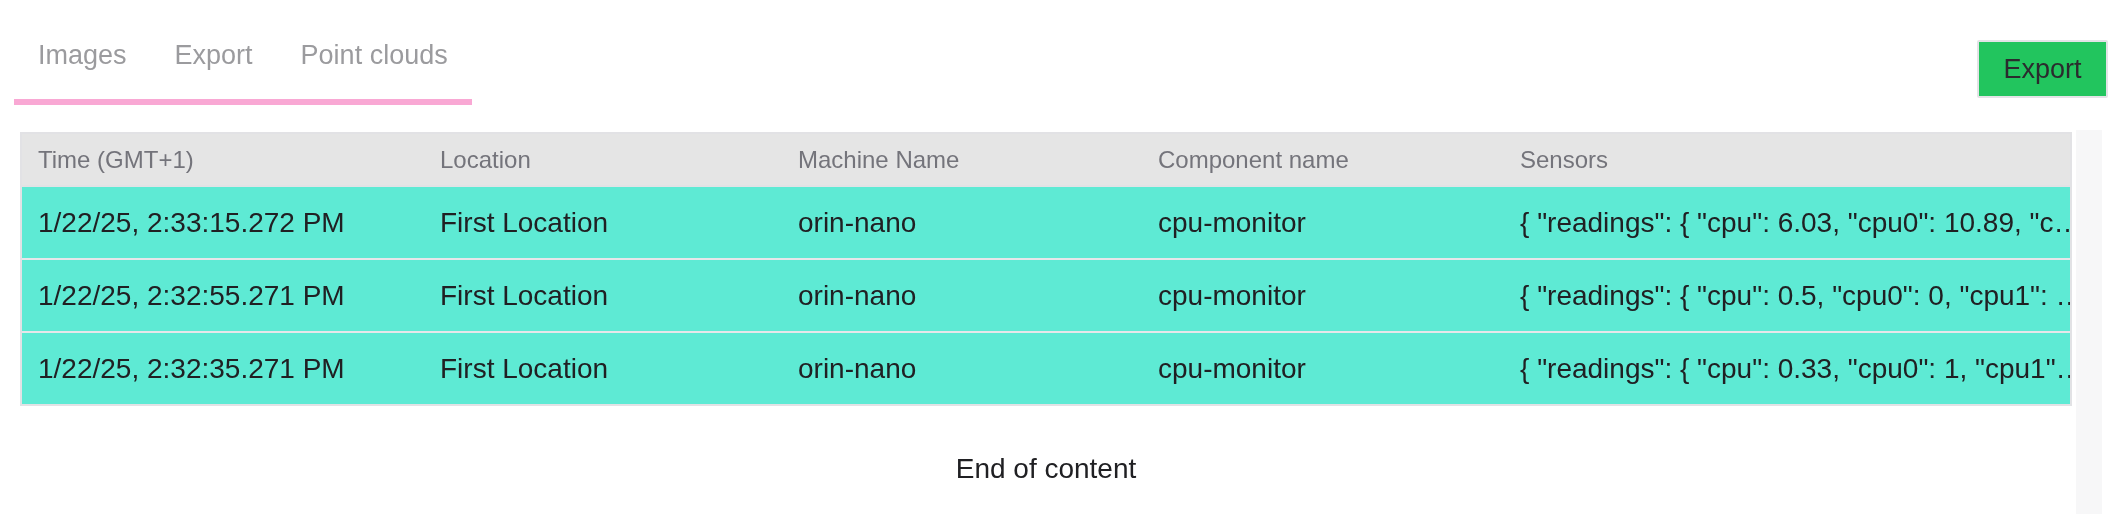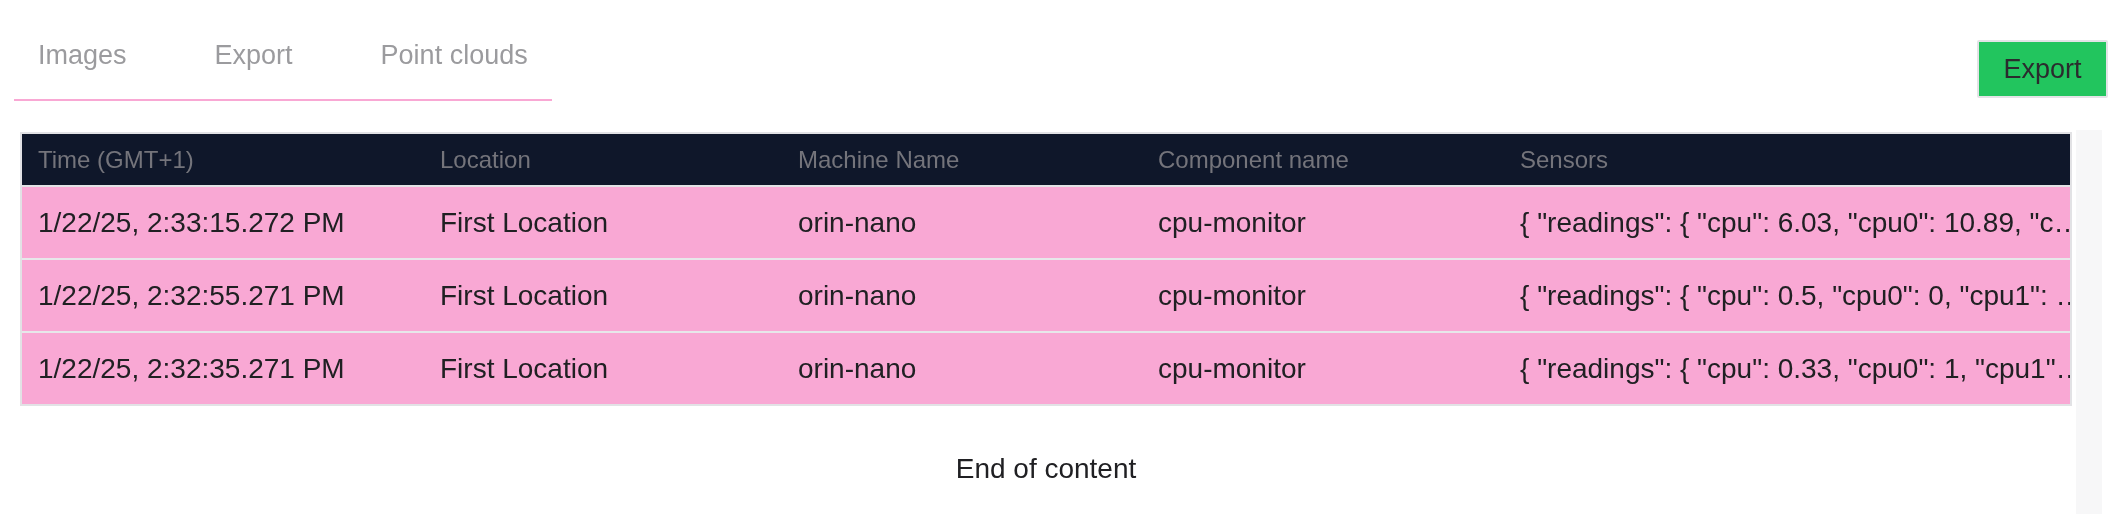--- a/index.html
+++ b/index.html
@@ -9,22 +9,21 @@
     background: #ffffff;
     font-family: "Liberation Sans", sans-serif;
     overflow: hidden;
   }
 
   
   .tabbar-row { position: absolute; left: 0; top: 0; width: 2128px; }
   .tablist {
     display: inline-flex;
     margin-left: 14px;
-    border-bottom: 2px solid #f9a8d4;
-    gap: 40px;
+    border-bottom: 6px solid #f9a8d4;
   }
   .tab {
     position: relative;
     padding: 40px 24px 28px 24px;
     font-size: 27px;
     line-height: 31px;
     color: #9b9b9e;
     cursor: pointer;
     white-space: nowrap;
   }
@@ -58,36 +57,36 @@
     width: 2052px;
     box-sizing: border-box;
     border: 2px solid #e2e2e5;
     background: #ffffff;
   }
   .thead {
     display: grid;
     grid-template-columns: 402px 358px 360px 362px 1fr;
     height: 51px;
     align-items: center;
-    background: #0f172a;
+    background: #e5e5e5;
     border-bottom: 2px solid #e2e2e5;
   }
   .th {
     font-size: 24px;
     color: #74747b;
     padding-left: 16px;
     white-space: nowrap;
     overflow: hidden;
   }
   .tr {
     display: grid;
     grid-template-columns: 402px 358px 360px 362px 1fr;
     height: 71px;
     align-items: center;
-    background: #f9a8d4;
+    background: #5eead4;
   }
   .tr:not(:last-child) { border-bottom: 2px solid #e7e7ea; }
   .td {
     font-size: 28px;
     color: #202023;
     padding-left: 16px;
     white-space: nowrap;
     overflow: hidden;
   }
   .td.reading { padding-right: 2px; }

